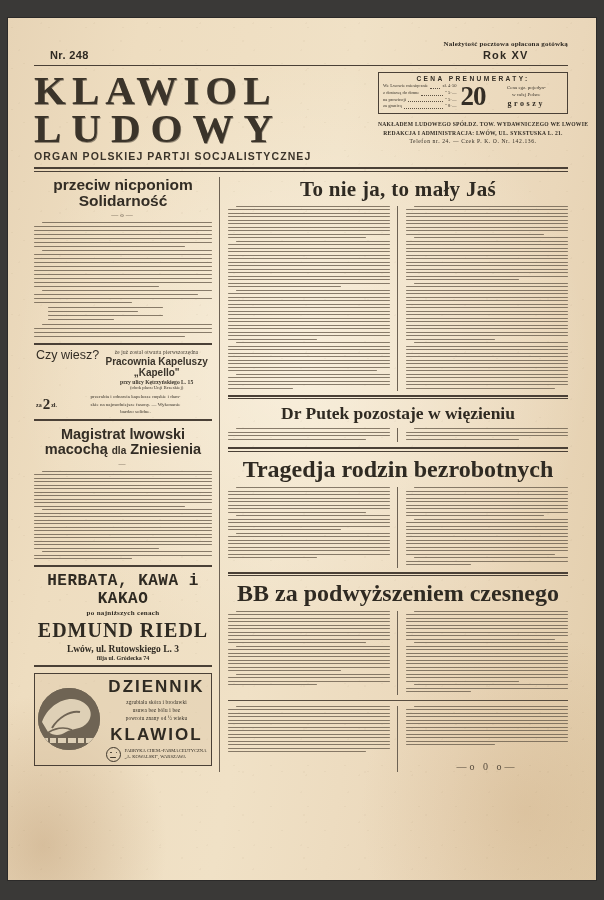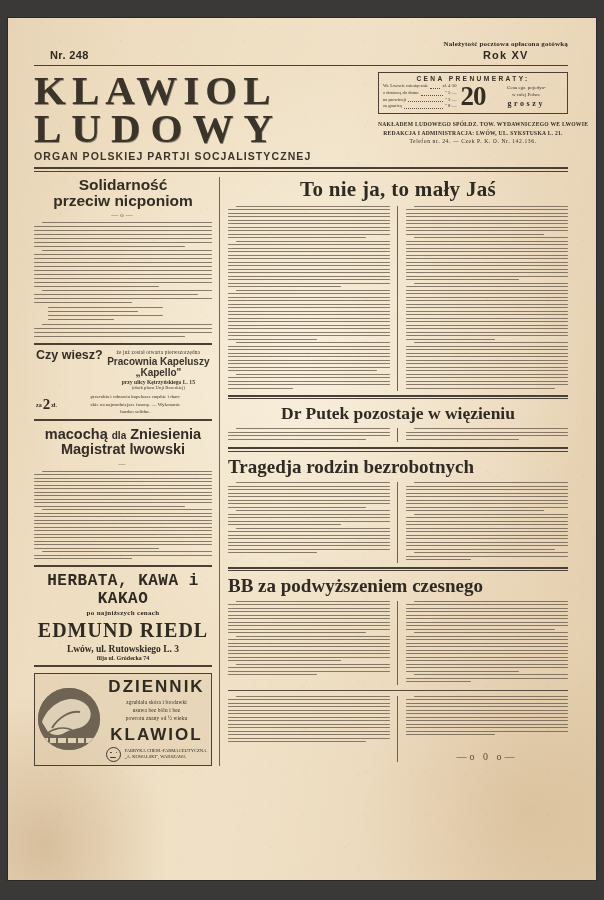--- a/index.html
+++ b/index.html
@@ -99,21 +99,21 @@
   .hl {
     font-family: "Liberation Sans", sans-serif; font-weight: bold;
     color: #332d25; text-align: center; line-height: 1.05;
   }
   .hl-a { font-size: 15.5px; }
   .hl-lead { font-family: "Liberation Serif", serif; font-weight: bold;
              font-size: 21px; text-align: center; color: #2f2a22; letter-spacing: .3px; }
   .hl-sec { font-family: "Liberation Serif", serif; font-weight: bold;
             font-size: 17.5px; text-align: center; color: #2f2a22; }
   .hl-sec2 { font-family: "Liberation Serif", serif; font-weight: bold;
-             font-size: 19px; text-align: left; color: #2f2a22; }
+             font-size: 24px; text-align: center; color: #2f2a22; }
 
   .orn { text-align: center; font-size: 7px; color: #554a3c; letter-spacing: 2px;
          margin: 2px 0 3px; }
   .orn-end { text-align: center; font-size: 10px; color: #554a3c; letter-spacing: 3px; margin-top: 16px; }
 
   .hr-thick { border-top: 2px solid #4a4036; margin: 4px 0 1px; }
   .hr-thin { border-top: 1px solid #4a4036; margin-bottom: 4px; }
   .hr-one { border-top: 1.2px solid #584d40; margin: 5px 0; }
   .hr-dbl { border-top: 2px solid #4a4036; border-bottom: 1px solid #4a4036;
             height: 2px; margin: 5px 0 4px; }
@@ -130,21 +130,21 @@
   .txt .ln.s92 { width: 92%; }
   .txt.dense .ln { margin-bottom: 2.5px; }
 
   .verse { margin: 4px 0 4px 14px; }
   .verse .ln { background: #6b5f4f; }
 
   
   .ad { border-top: 2px solid #4a4036; border-bottom: 2px solid #4a4036;
         padding: 4px 2px; margin: 6px 0; }
   .ad-czy { display: flex; align-items: flex-start; gap: 4px; }
-  .czy-label { font-family: "Liberation Sans", sans-serif; font-weight: bold;
+  .czy-label { font-family: "Liberation Sans", sans-serif; font-weight: normal;
                font-size: 12.5px; color: #332d25; white-space: nowrap; line-height: 1.1; }
   .czy-body { flex: 1; text-align: center; color: #3a342b; }
   .czy-1 { font-size: 5.2px; letter-spacing: .2px; }
   .czy-2 { font-family: "Liberation Sans", sans-serif; font-size: 10px; font-weight: bold; margin-top: 1px; }
   .czy-3 { font-size: 5.6px; font-weight: bold; margin-top: 1px; }
   .czy-4 { font-size: 4.8px; }
   .czy-row2 { display: flex; align-items: center; gap: 4px; margin-top: 3px; }
   .czy-price { white-space: nowrap; font-size: 6px; font-weight: bold; color: #332d25; }
   .czy-price b { font-family: "Liberation Serif", serif; font-size: 15px; vertical-align: -2px; margin: 0 1px; }
   .czy-desc { flex: 1; font-size: 5px; line-height: 1.45; text-align: center; color: #3a342b; }
@@ -246,22 +246,22 @@
     </div>
 
     <div class="rule-master"></div>
     <div class="rule-master2"></div>
 
     <div class="cols">
 
       <div class="col-left">
 
         <div class="hl hl-a">
+          <div>przeciw nicponiom</div>
           <div>Solidarność</div>
-          <div>przeciw nicponiom</div>
         </div>
         <div class="orn">—o—</div>
 
         <div class="txt">
           <div class="ln i"></div>
             <div class="ln"></div>
             <div class="ln"></div>
             <div class="ln"></div>
           <div class="ln"></div>
             <div class="ln"></div>
@@ -312,26 +312,26 @@
             </div>
             <div class="czy-desc">
               <div>przerabia i odnawia kapelusze męskie i dam-</div>
               <div>skie na najmodniejsze fasony. — Wykonanie</div>
               <div>bardzo solidne.</div>
             </div>
           </div>
         </div>
 
         <div class="hl hl-a" style="font-size:14.5px">
+          <div>Magistrat lwowski</div>
           <div>
             <span>macochą</span>
             <span style="font-size:10px">dla</span>
             <span>Zniesienia</span>
           </div>
-          <div>Magistrat lwowski</div>
         </div>
         <div class="orn">—</div>
 
         <div class="txt dense">
           <div class="ln i"></div>
             <div class="ln"></div>
             <div class="ln"></div>
             <div class="ln"></div>
           <div class="ln"></div>
             <div class="ln"></div>

